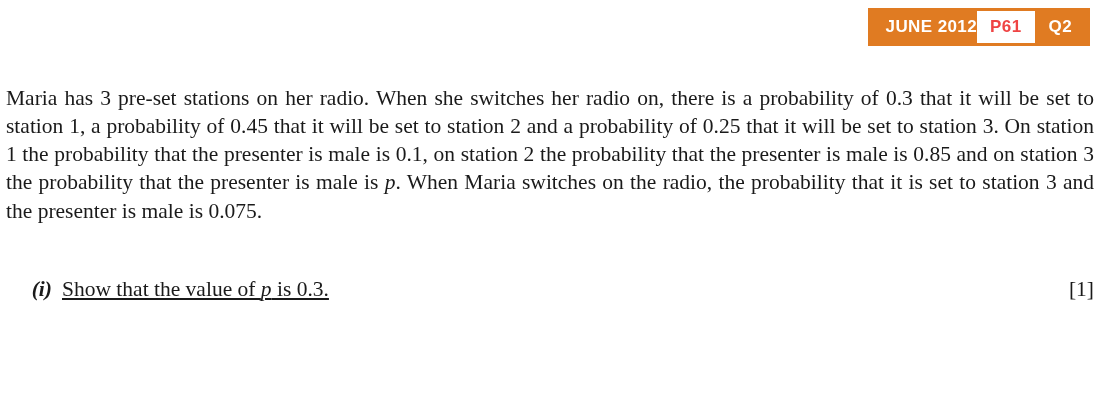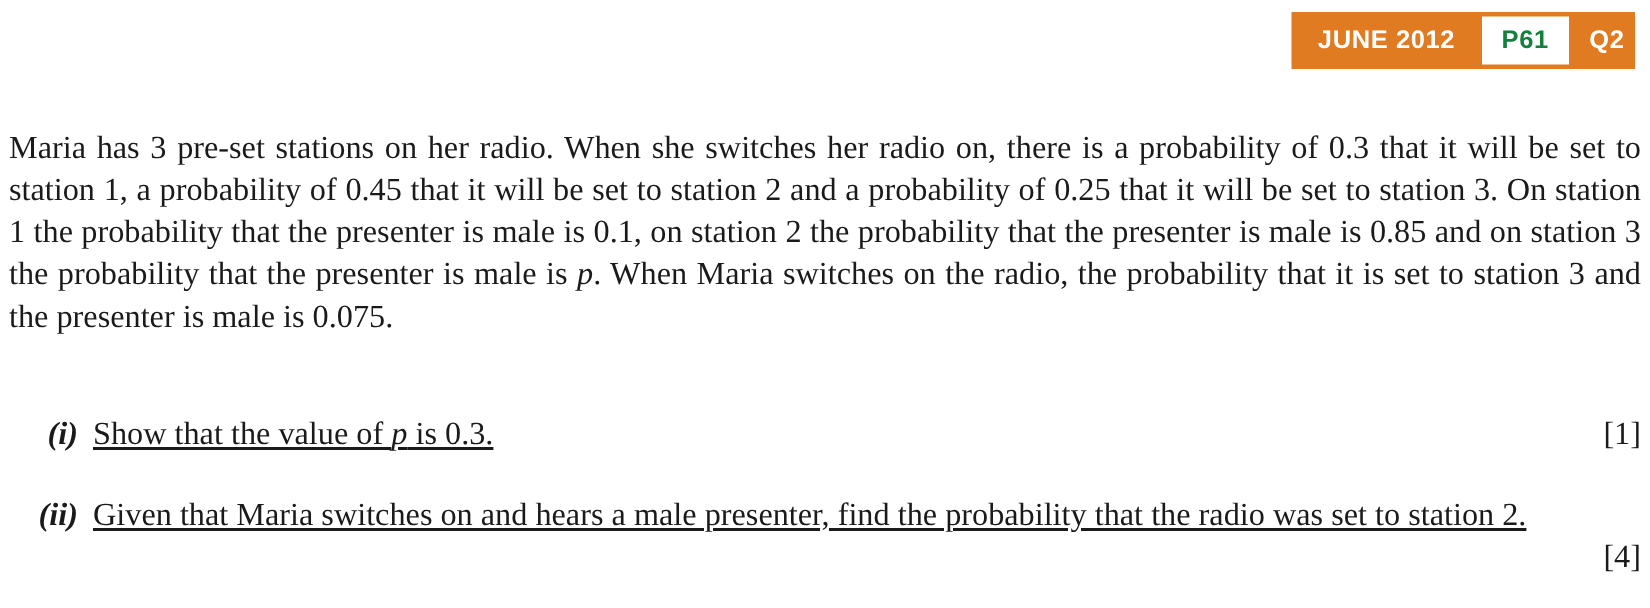--- a/index.html
+++ b/index.html
@@ -34,33 +34,33 @@
     font-family: "Liberation Sans", sans-serif;
     font-weight: bold;
     font-size: 17px;
     letter-spacing: 0.4px;
     color: #ffffff;
     padding: 0 14px;
     white-space: nowrap;
   }
   .badge-seg.session {
     padding-left: 18px;
-    padding-right: 18px;
+    padding-right: 0;
     border-radius: 17px;
   }
   .badge-seg.paper {
     background: #ffffff;
-    color: #15803d;
+    color: #ef4444;
     margin: 3px 0;
     padding: 0 13px;
     font-size: 17px;
   }
   .badge-seg.question {
     padding-left: 14px;
-    padding-right: 7px;
+    padding-right: 18px;
     text-align: center;
   }
 
   
   .question-body {
     position: absolute;
     top: 84px;
     left: 6px;
     width: 1090px;
   }
@@ -133,19 +133,14 @@
 </div>
 
 <div class="parts">
 
   <div class="part one">
     <div class="part-label">(i)</div>
     <div class="part-text">Show that the value of <em class="var">p</em> is 0.3.</div>
     <div class="marks">[1]</div>
   </div>
 
-  <div class="part two">
-    <div class="part-label">(ii)</div>
-    <div class="part-text">Given that Maria switches on and hears a male presenter, find the probability that the radio was set to station 2.</div>
-    <div class="marks">[4]</div>
-  </div>
 
 </div>
 
 </body></html>

